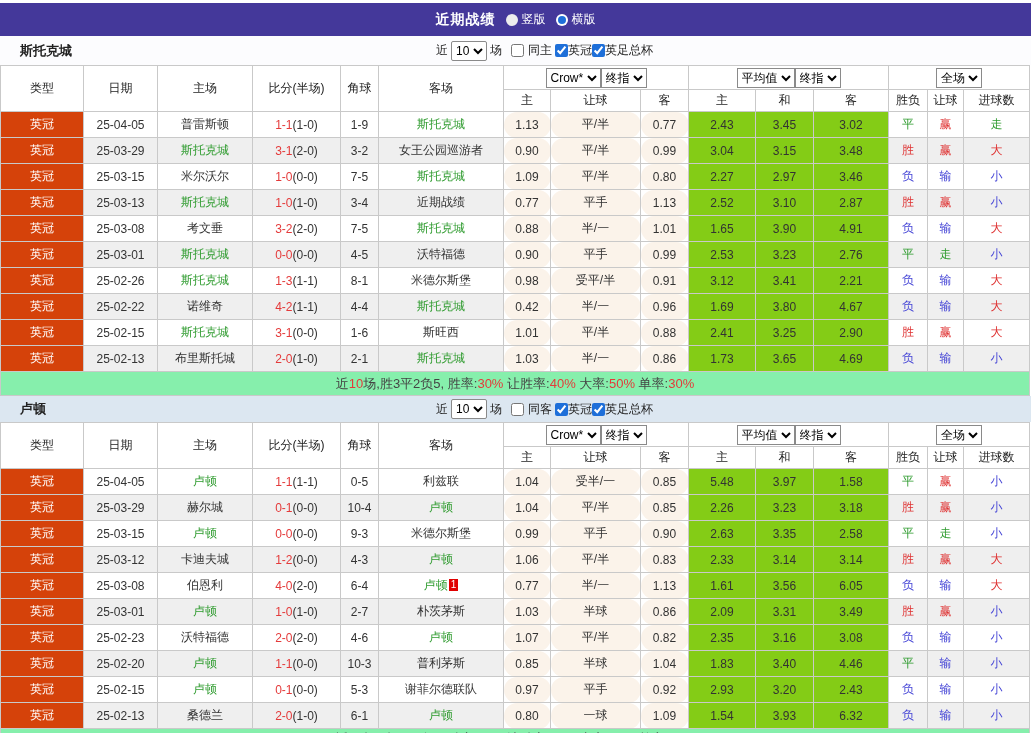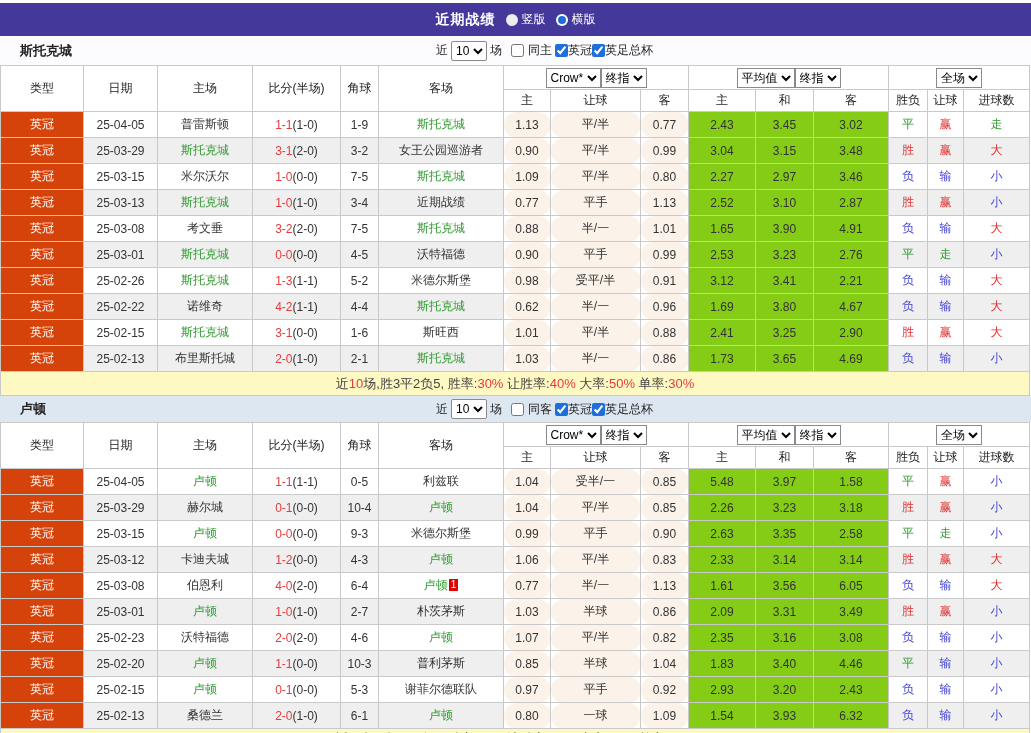--- a/index.html
+++ b/index.html
@@ -36,21 +36,21 @@
   td.league{background:#D5420A;color:#fff;}
   td.cream{background:#FBF3EA;border-radius:13px;}
   td.lblue{background:#84cc16;}
   .tg{color:#2E9B2E;}
   .ft{color:#E43A3A;}
   .ht{color:#333;}
   .res-r{color:#DF3232;}
   .res-g{color:#2E9B2E;}
   .res-b{color:#4444D6;}
   .card{background:#E00000;color:#fff;font-size:10px;line-height:12px;display:inline-block;padding:0 2px;margin-left:1px;vertical-align:1px;}
-  tfoot td{height:23px;background:#fef9c3;color:#444;font-size:13px;margin-left:43px;}
+  tfoot td{height:23px;background:#86efac;color:#444;font-size:13px;margin-left:43px;}
   .section.alt tfoot td{height:19px;}
   tfoot .red{color:#E43A3A;}
 </style>
 </head>
 <body>
 
 <div class="page">
   <div class="topbar">
     <span class="bar-title">近期战绩</span>
     <label class="radio-label">
@@ -233,40 +233,40 @@
               <td class="lblue">2.76</td>
               <td class="plain"><span class="res-g">平</span></td>
               <td class="plain"><span class="res-g">走</span></td>
               <td class="plain"><span class="res-b">小</span></td>
             </tr>
             <tr>
               <td class="league">英冠</td>
               <td class="plain">25-02-26</td>
               <td class="plain"><span class="tg">斯托克城</span></td>
               <td class="plain"><span class="ft">1-3</span><span class="ht">(1-1)</span></td>
-              <td class="plain">5-2</td>
+              <td class="plain">8-1</td>
               <td class="plain"><span>米德尔斯堡</span></td>
               <td class="cream">0.98</td>
               <td class="cream">受平/半</td>
               <td class="cream">0.91</td>
               <td class="lblue">3.12</td>
               <td class="lblue">3.41</td>
               <td class="lblue">2.21</td>
               <td class="plain"><span class="res-b">负</span></td>
               <td class="plain"><span class="res-b">输</span></td>
               <td class="plain"><span class="res-r">大</span></td>
             </tr>
             <tr class="even">
               <td class="league">英冠</td>
               <td class="plain">25-02-22</td>
               <td class="plain"><span>诺维奇</span></td>
               <td class="plain"><span class="ft">4-2</span><span class="ht">(1-1)</span></td>
               <td class="plain">4-4</td>
               <td class="plain"><span class="tg">斯托克城</span></td>
-              <td class="cream">0.62</td>
+              <td class="cream">0.42</td>
               <td class="cream">半/一</td>
               <td class="cream">0.96</td>
               <td class="lblue">1.69</td>
               <td class="lblue">3.80</td>
               <td class="lblue">4.67</td>
               <td class="plain"><span class="res-b">负</span></td>
               <td class="plain"><span class="res-b">输</span></td>
               <td class="plain"><span class="res-r">大</span></td>
             </tr>
             <tr>

